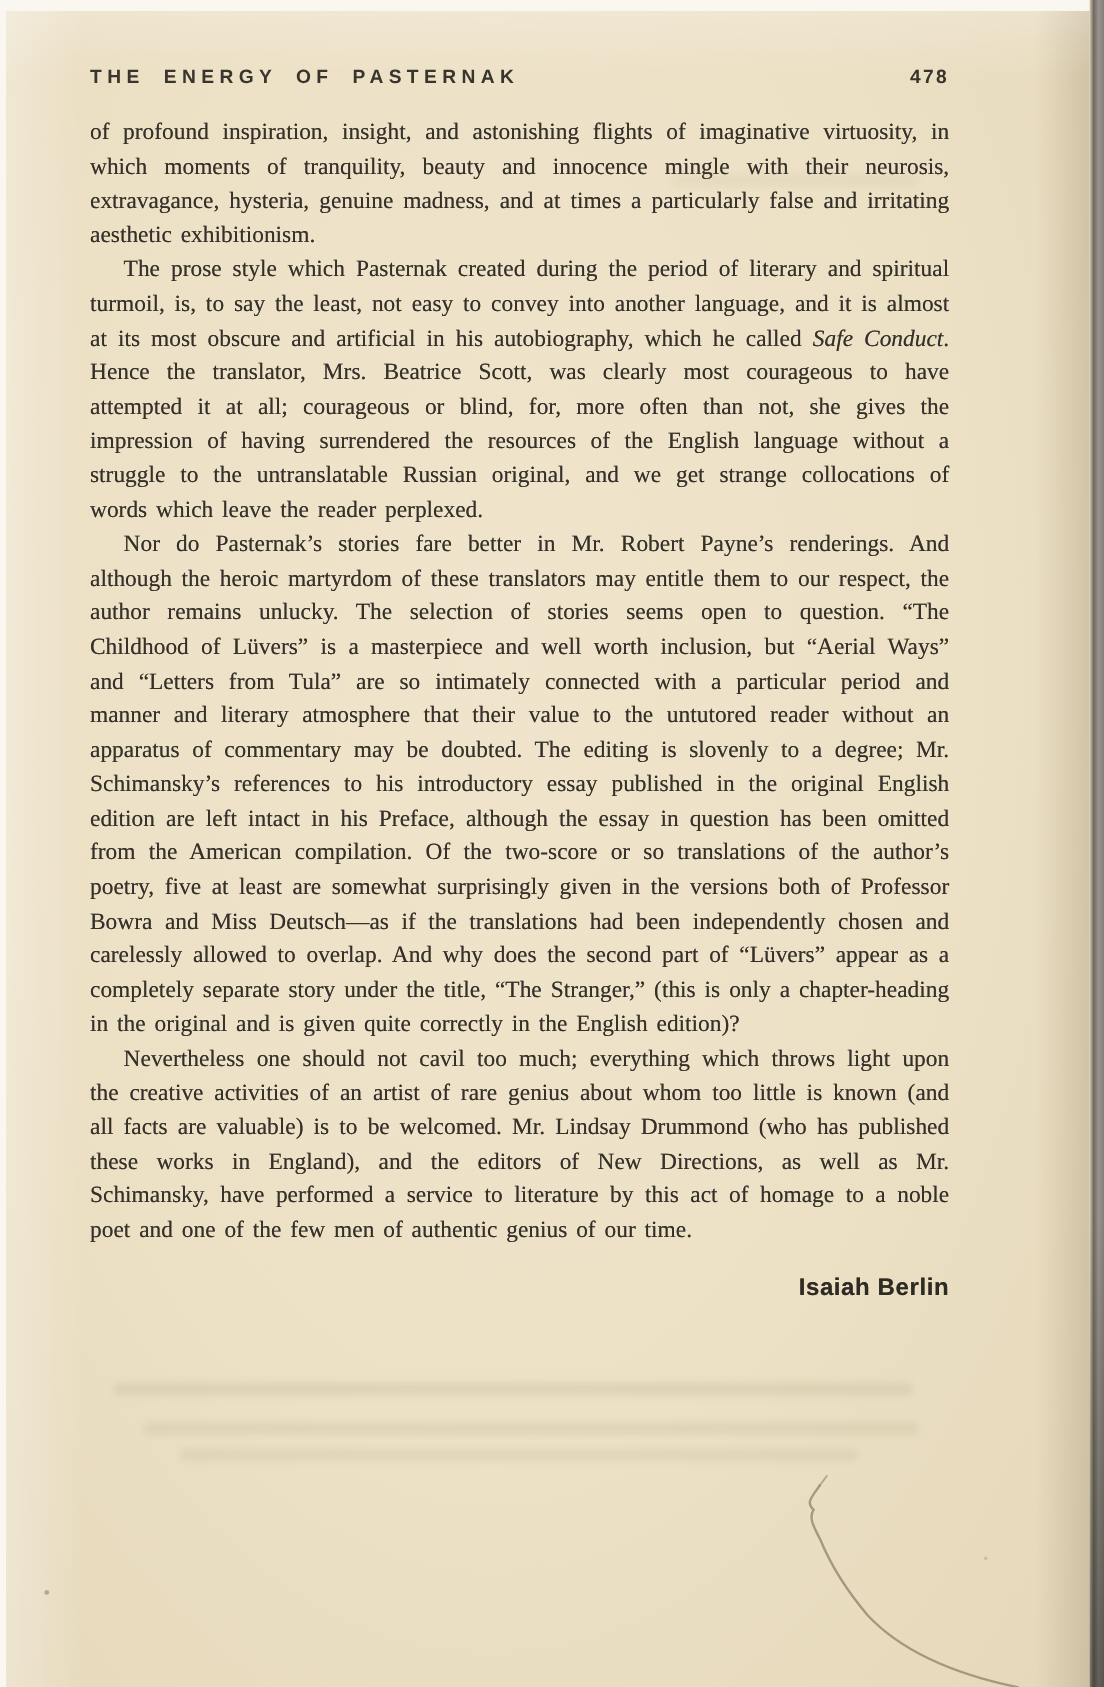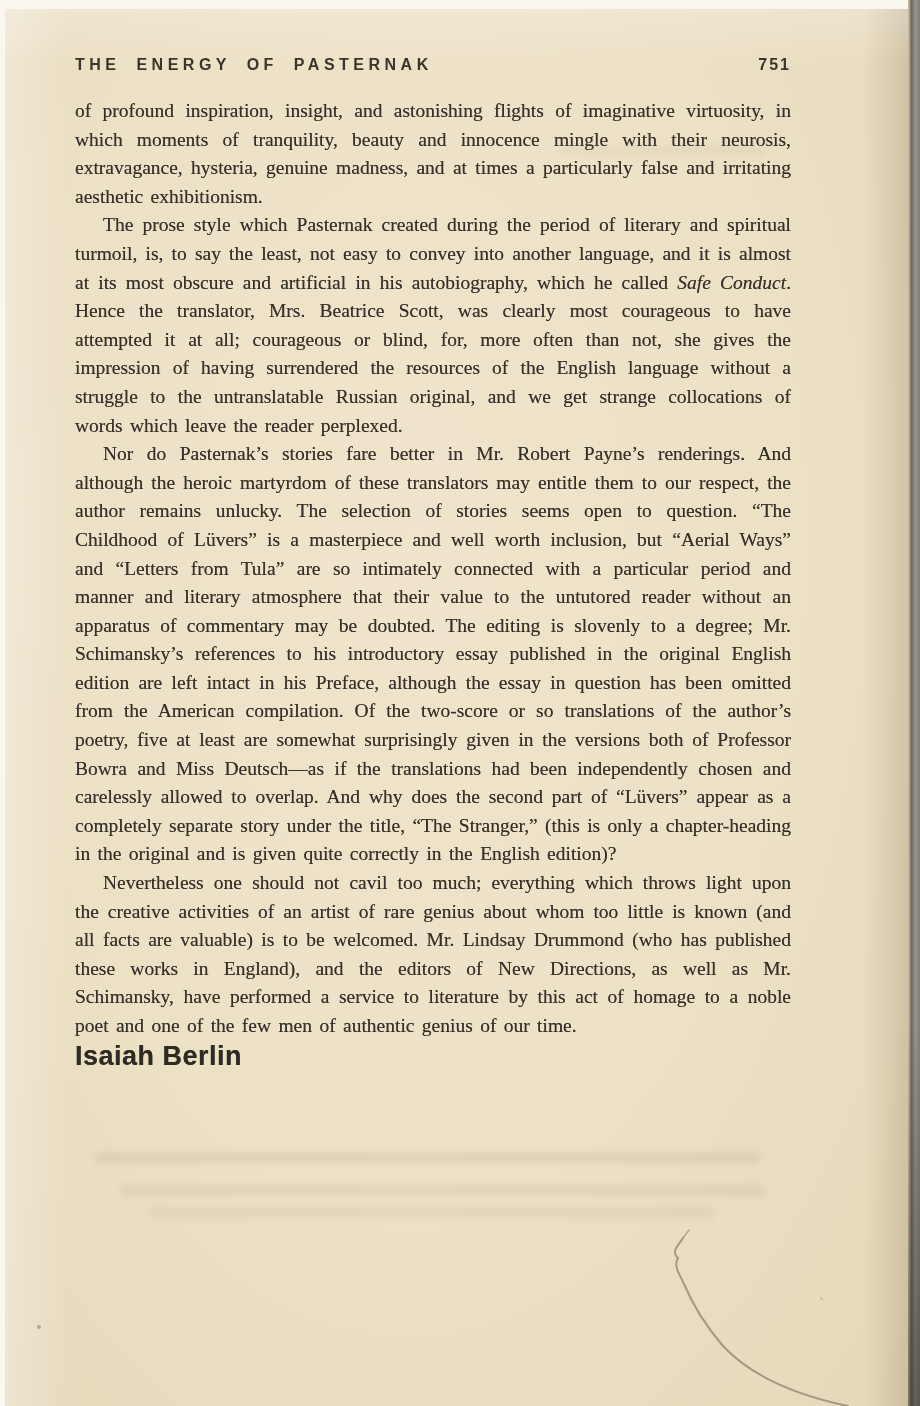--- a/index.html
+++ b/index.html
@@ -62,24 +62,25 @@
     line-height: 28.6px;
     text-align: justify;
     color: #35302a;
     word-spacing: 2.5px;
     text-shadow: 0 0 0.5px rgba(53,48,42,0.65);
   }
   .body-text p { margin: 0; }
   .body-text p.indent { text-indent: 28px; }
 
   .signature {
-    text-align: left;
+    margin-top: 21px;
+    text-align: right;
     font-family: "Liberation Sans", sans-serif;
     font-weight: 700;
-    font-size: 27px;
+    font-size: 20px;
     letter-spacing: 0.5px;
     color: #2e2a24;
     text-shadow: 0 0 0.5px rgba(46,42,36,0.7);
   }
 
   
   .ghost {
     position: absolute;
     height: 11px;
     background: #ac9f80;
@@ -107,21 +108,21 @@
 <body>
 
 <div class="scan">
 
   <div class="page">
 
     <div class="content">
 
       <div class="running-header">
         <span class="title">THE ENERGY OF PASTERNAK</span>
-        <span class="folio">751</span>
+        <span class="folio">478</span>
       </div>
 
       <div class="body-text">
         <p>
           <span>of profound inspiration, insight, and astonishing flights of imaginative virtuosity, in which moments of tranquility, beauty and innocence mingle with their neurosis, extravagance, hysteria, genuine madness, and at times a particularly false and irritating aesthetic exhibitionism.</span>
         </p>
         <p class="indent">
           <span>The prose style which Pasternak created during the period of literary and spiritual turmoil, is, to say the least, not easy to convey into another language, and it is almost at its most obscure and artificial in his autobiography, which he called </span><i>Safe Conduct</i><span>. Hence the translator, Mrs. Beatrice Scott, was clearly most courageous to have attempted it at all; courageous or blind, for, more often than not, she gives the impression of having surrendered the resources of the English language without a struggle to the untranslatable Russian original, and we get strange collocations of words which leave the reader perplexed.</span>
         </p>
         <p class="indent">

